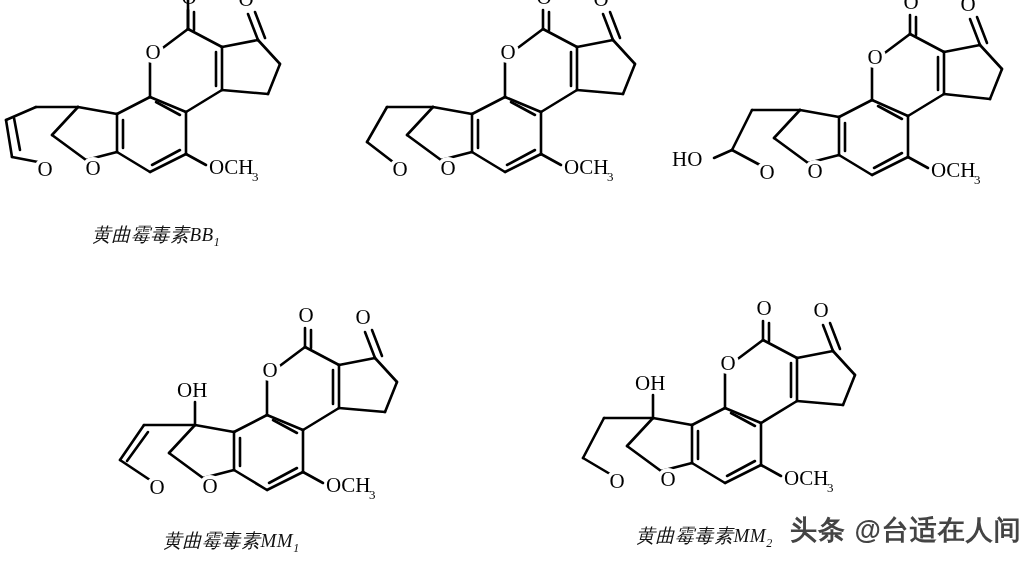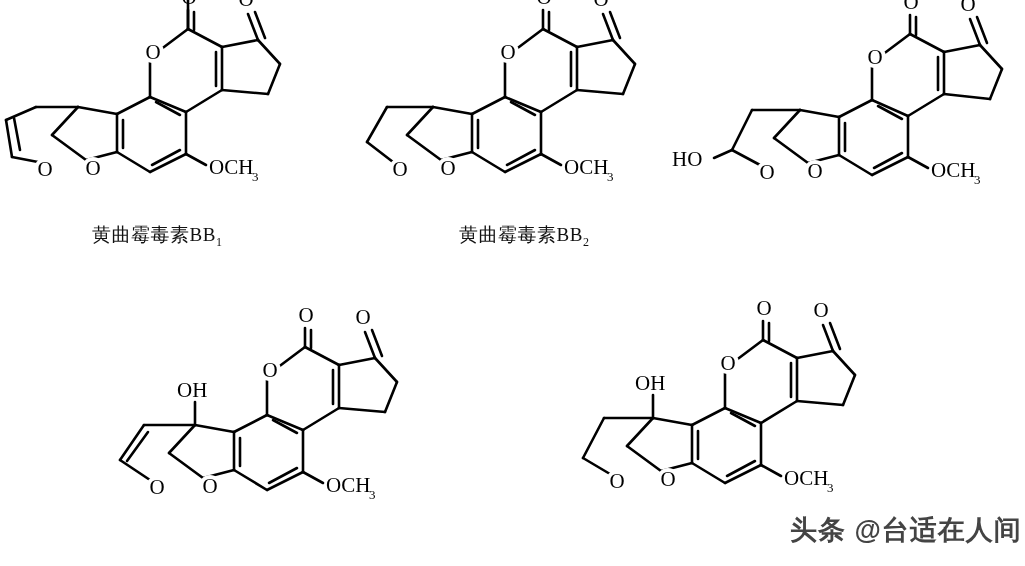--- a/index.html
+++ b/index.html
@@ -13,20 +13,21 @@
   }
   .canvas{position:absolute;left:0;top:0;width:1025px;height:566px;}
   .struct{position:absolute;}
   .label{
     position:absolute;
     font-family:"Liberation Serif", serif;
     font-size:19px;
     color:#111;
     white-space:nowrap;
     letter-spacing:0.5px;
+    font-style:italic;
   }
   .label .sub{
     font-size:12px;
     vertical-align:sub;
     letter-spacing:0;
   }
   
   .wm-baidu{
     position:absolute;
     left:32px;top:508px;
@@ -174,23 +175,20 @@
         <text class="atom" x="103" y="173" text-anchor="middle">O</text>
         <text class="atom" x="199" y="2" text-anchor="middle">O</text>
         <text class="atom" x="256" y="4" text-anchor="middle">O</text>
       </g>
       <g>
         <text class="atom" x="219" y="172">OCH</text>
         <text class="sub-t" x="262" y="179">3</text>
       </g>
     </svg>
   </div>
-  <div class="label" style="left:459px;top:222px;">
-    <span>黄曲霉毒素B</span><span>B</span><span class="sub">2</span>
-  </div>
 
   <div class="struct" style="left:700px;top:10px;">
     <svg width="325" height="200" viewBox="0 0 325 200">
       <g stroke="#000" stroke-width="2.6" fill="none" stroke-linecap="round">
         <path d="M172 90 L172 52"></path>
         <path d="M182 45 L210 24"></path>
         <path d="M210 24 L244 42"></path>
         <path d="M244 42 L244 84"></path>
         <path d="M244 84 L208 106"></path>
         <path d="M208 106 L172 90"></path>
@@ -293,20 +291,23 @@
         <text class="atom" x="224" y="12" text-anchor="middle">O</text>
         <text class="atom" x="281" y="14" text-anchor="middle">O</text>
       </g>
       <text class="atom" x="95" y="87">OH</text>
       <g>
         <text class="atom" x="244" y="182">OCH</text>
         <text class="sub-t" x="287" y="189">3</text>
       </g>
     </svg>
   </div>
+  <div class="label" style="left:163px;top:528px;">
+    <span>黄曲霉毒素M</span><span>M</span><span class="sub">1</span>
+  </div>
 
   <div class="struct" style="left:530px;top:308px;">
     <svg width="340" height="210" viewBox="0 0 340 210">
       <g stroke="#000" stroke-width="2.6" fill="none" stroke-linecap="round">
         <path d="M195 100 L195 60"></path>
         <path d="M205 53 L233 32"></path>
         <path d="M233 32 L267 50"></path>
         <path d="M267 50 L267 93"></path>
         <path d="M267 93 L231 115"></path>
         <path d="M231 115 L195 100"></path>
@@ -350,17 +351,20 @@
         <text class="atom" x="234" y="7" text-anchor="middle">O</text>
         <text class="atom" x="291" y="9" text-anchor="middle">O</text>
       </g>
       <text class="atom" x="105" y="82">OH</text>
       <g>
         <text class="atom" x="254" y="177">OCH</text>
         <text class="sub-t" x="297" y="184">3</text>
       </g>
     </svg>
   </div>
+  <div class="label" style="left:636px;top:523px;">
+    <span>黄曲霉毒素M</span><span>M</span><span class="sub">2</span>
+  </div>
 
 
   <div class="wm-toutiao">头条 @台适在人间</div>
 
 </div>
 
 </body></html>

